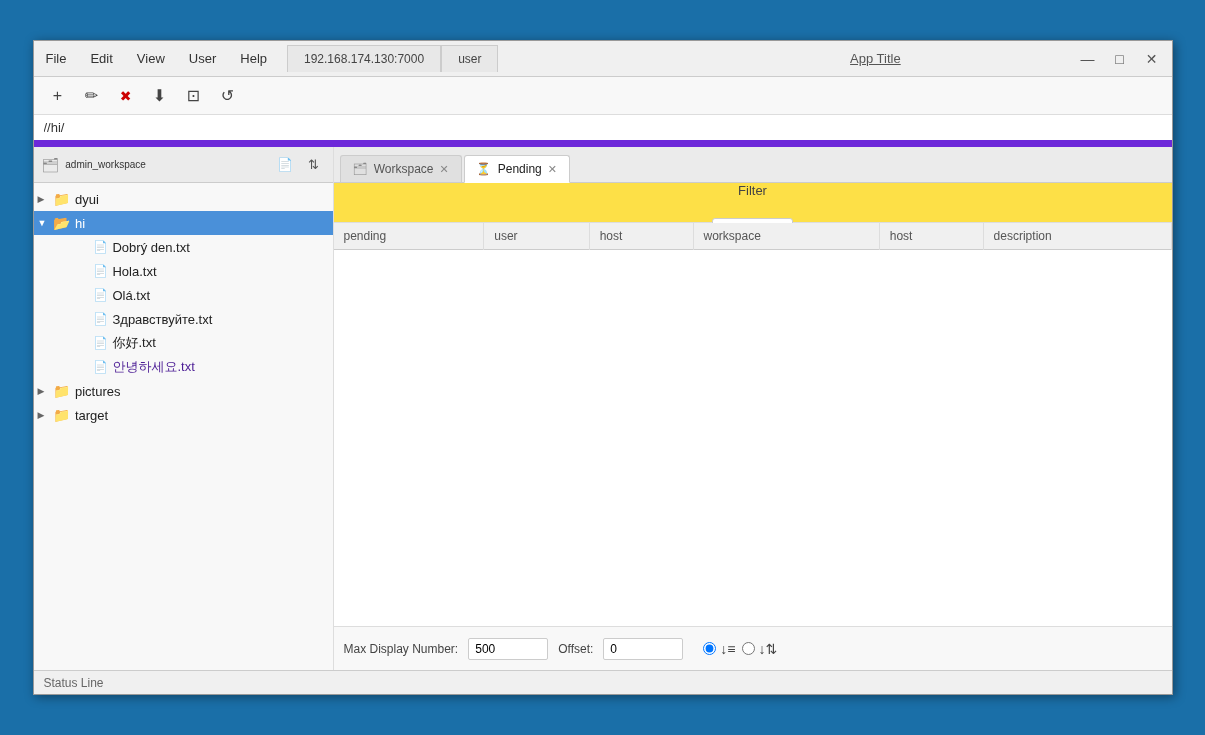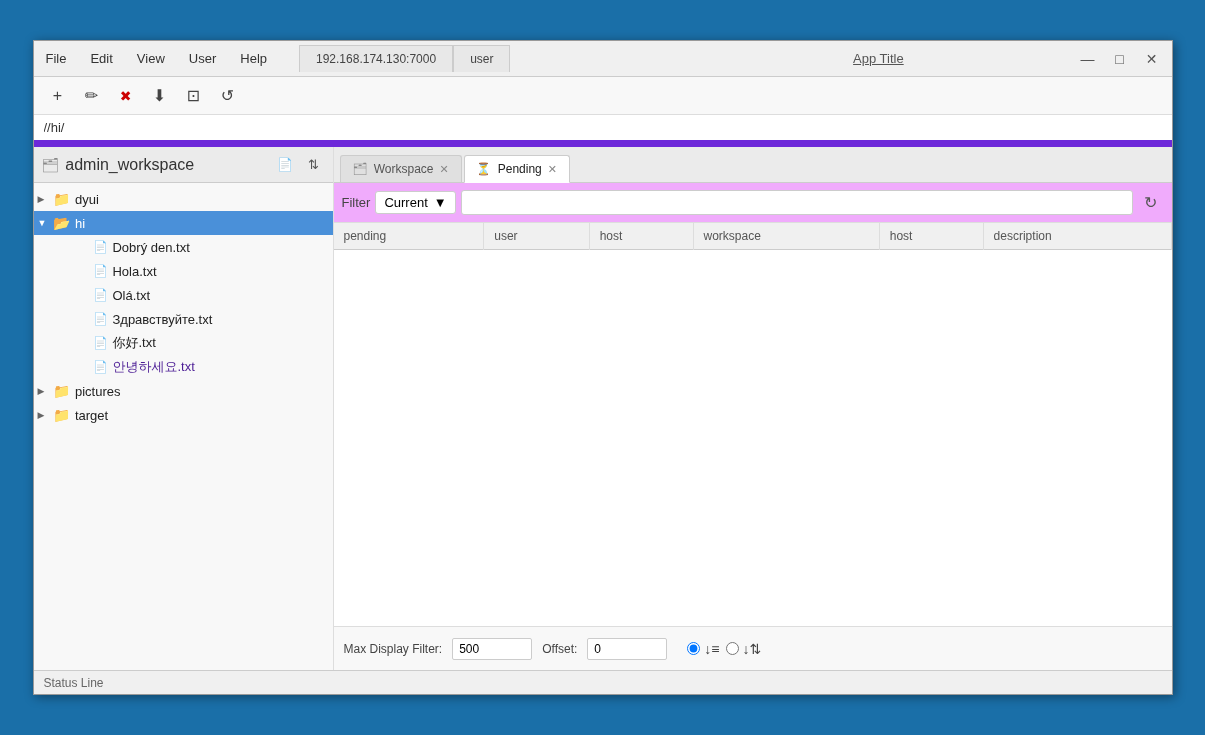--- a/index.html
+++ b/index.html
@@ -40,21 +40,21 @@
     }
     .menu-item {
       padding: 8px 12px;
       font-size: 13px;
       color: #333;
       cursor: pointer;
     }
     .titlebar-tabs {
       display: flex;
       flex: 1;
-      margin-left: 20px;
+      margin-left: 8px;
     }
     .title-tab {
       padding: 6px 16px;
       background: #e8e8e8;
       border: 1px solid #ccc;
       border-bottom: none;
       font-size: 12px;
       color: #444;
       cursor: pointer;
     }
@@ -139,21 +139,21 @@
       height: 36px;
       background: #ebebeb;
       border-bottom: 1px solid #ccc;
       display: flex;
       align-items: center;
       padding: 0 8px;
       gap: 6px;
     }
     .sidebar-workspace-label {
       flex: 1;
-      font-size: 16px;
+      font-size: 10px;
       color: #333;
     }
     .sidebar-icon-btn {
       width: 22px;
       height: 22px;
       display: flex;
       align-items: center;
       justify-content: center;
       cursor: pointer;
       color: #555;
@@ -237,26 +237,27 @@
       color: #888;
       cursor: pointer;
     }
     .tab-icon {
       font-size: 12px;
       color: #888;
     }
     
     .filter-bar {
       height: 40px;
-      background: #f0abfc;
+      background: #fde047;
       border-bottom: 1px solid #ddd;
       display: flex;
       align-items: center;
       padding: 0 8px;
-      gap: 5px;
+      gap: 20px;
+      flex-direction: column;
     }
     .filter-label {
       font-size: 13px;
       color: #444;
     }
     .filter-select {
       display: flex;
       align-items: center;
       border: 1px solid #ccc;
       background: #fff;
@@ -494,21 +495,21 @@
               <th>description</th>
             </tr>
           </thead>
           <tbody>
             
           </tbody>
         </table>
       </div>
 
       <div class="bottom-bar">
-        <span class="bottom-label">Max Display Filter:</span>
+        <span class="bottom-label">Max Display Number:</span>
         <input class="bottom-input" type="text" value="500" style="">
         <span class="bottom-label">Offset:</span>
         <input class="bottom-input" type="text" value="0" style="">
         <div class="radio-group">
           <label class="radio-option">
             <input type="radio" name="sort" checked="" style="">
             <span style="font-size:14px;">↓≡</span>
           </label>
           <label class="radio-option">
             <input type="radio" name="sort" style="">

